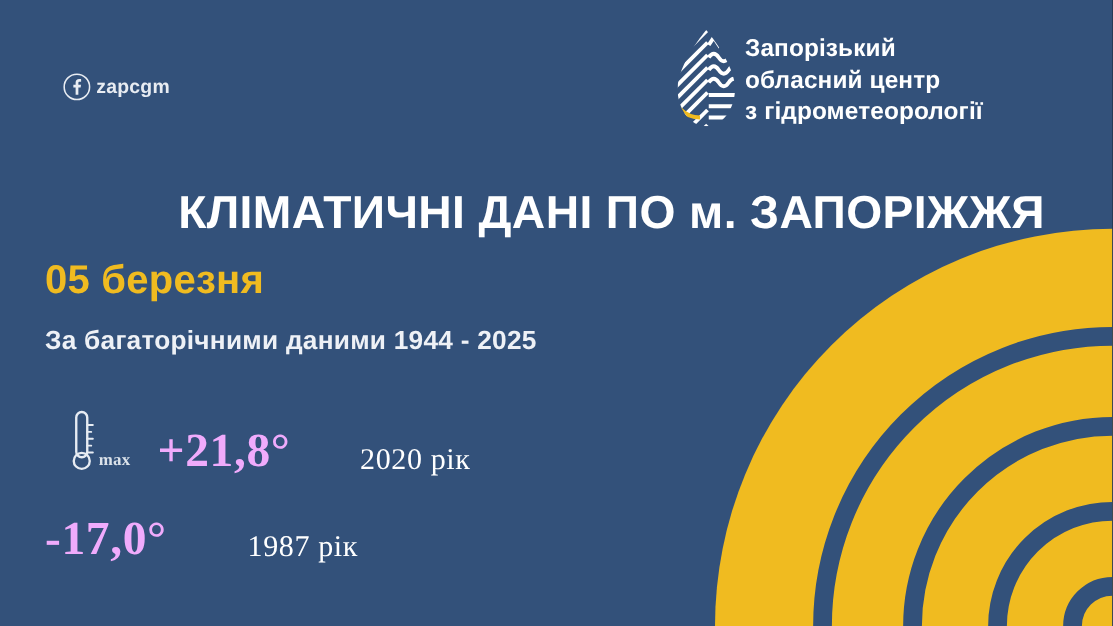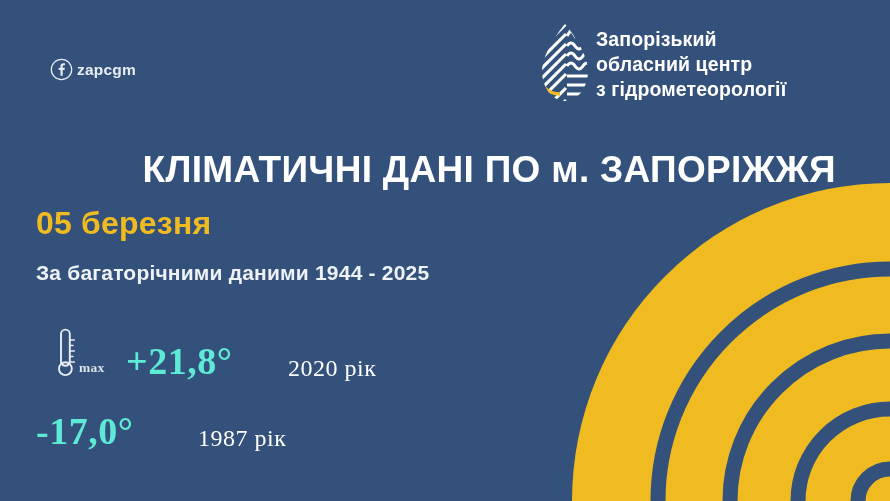--- a/index.html
+++ b/index.html
@@ -160,21 +160,21 @@
   .thermo-label {
     color: #dbe2ea;
     font-size: 13.5px;
     font-weight: 700;
     line-height: 1;
     padding-bottom: 6px;
     letter-spacing: .2px;
   }
 
   .temp-value {
-    color: #5eead4;
+    color: #f0abfc;
     font-size: 38px;
     font-weight: 700;
     line-height: 1;
     letter-spacing: .5px;
     width: 162px;
     text-align: left;
     white-space: nowrap;
   }
 
   .temp-year {

